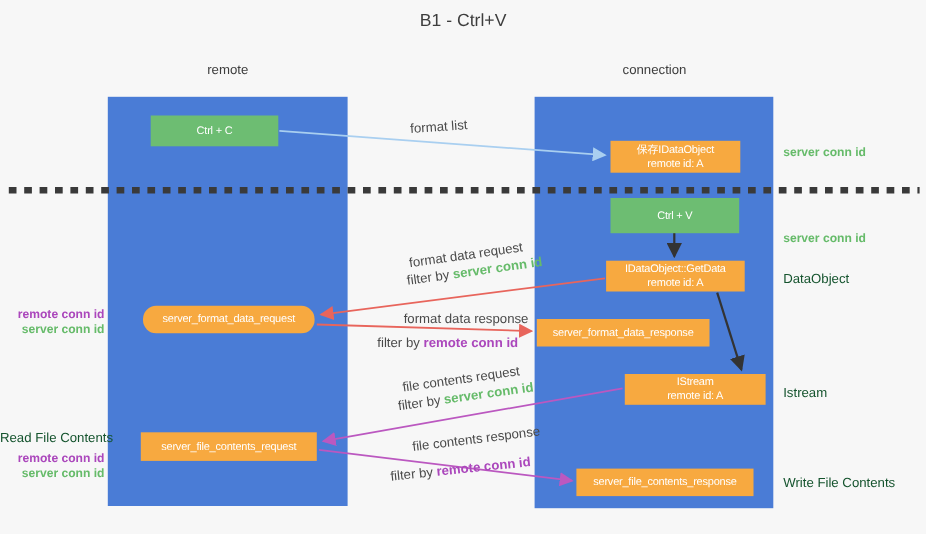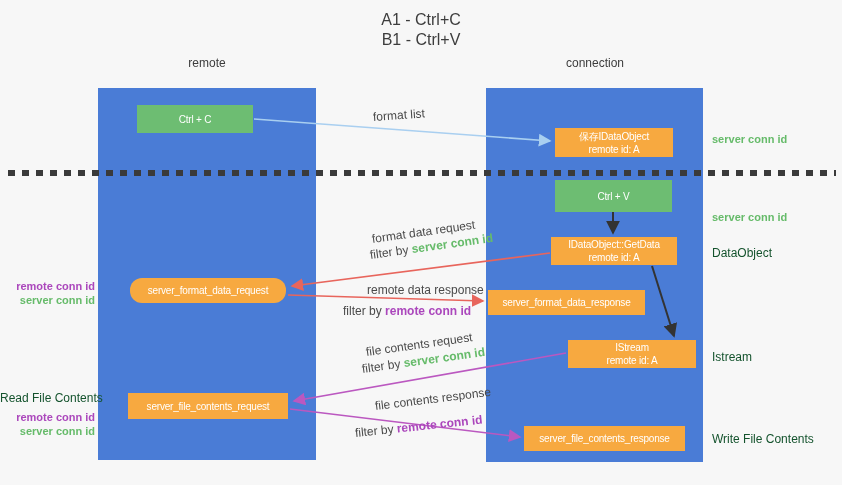--- a/index.html
+++ b/index.html
@@ -86,21 +86,20 @@
   .side-label.left-col  { left: 0; width: 95px; text-align: right; }
   .green-text  { color: #66bb6a; font-weight: bold; }
   .purple-text { color: #ab47bc; font-weight: bold; }
 </style>
 </head>
 <body>
 
 <div class="canvas">
 
   <div class="title">
-    <div>A1 - Ctrl+C</div>
     <div>B1 - Ctrl+V</div>
   </div>
 
   <div class="col-header left">
     <div>remote</div>
   </div>
   <div class="col-header right">
     <div>connection</div>
   </div>
 
@@ -170,21 +169,21 @@
   <div class="box orange file-resp">
     <div>server_file_contents_response</div>
   </div>
 
   <div class="mid-label" style="left:373px; top:110px; transform:rotate(-4deg);">format list</div>
 
   <div class="mid-label" style="left:372px; top:232px; transform:rotate(-8deg);">format data request</div>
 
   <div class="mid-label" style="left:370px; top:248px; transform:rotate(-8deg);"><span>filter by</span>&nbsp;<span class="green-text">server conn id</span></div>
 
-  <div class="mid-label" style="left:367px; top:283px;">remote data response</div>
+  <div class="mid-label" style="left:367px; top:283px;">format data response</div>
 
   <div class="mid-label" style="left:343px; top:304px;"><span>filter by</span>&nbsp;<span class="purple-text">remote conn id</span></div>
 
   <div class="mid-label" style="left:366px; top:345px; transform:rotate(-8deg);">file contents request</div>
 
   <div class="mid-label" style="left:362px; top:362px; transform:rotate(-8deg);"><span>filter by</span>&nbsp;<span class="green-text">server conn id</span></div>
 
   <div class="mid-label" style="left:375px; top:399px; transform:rotate(-7deg);">file contents response</div>
 
   <div class="mid-label" style="left:355px; top:426px; transform:rotate(-6deg);"><span>filter by</span>&nbsp;<span class="purple-text">remote conn id</span></div>

